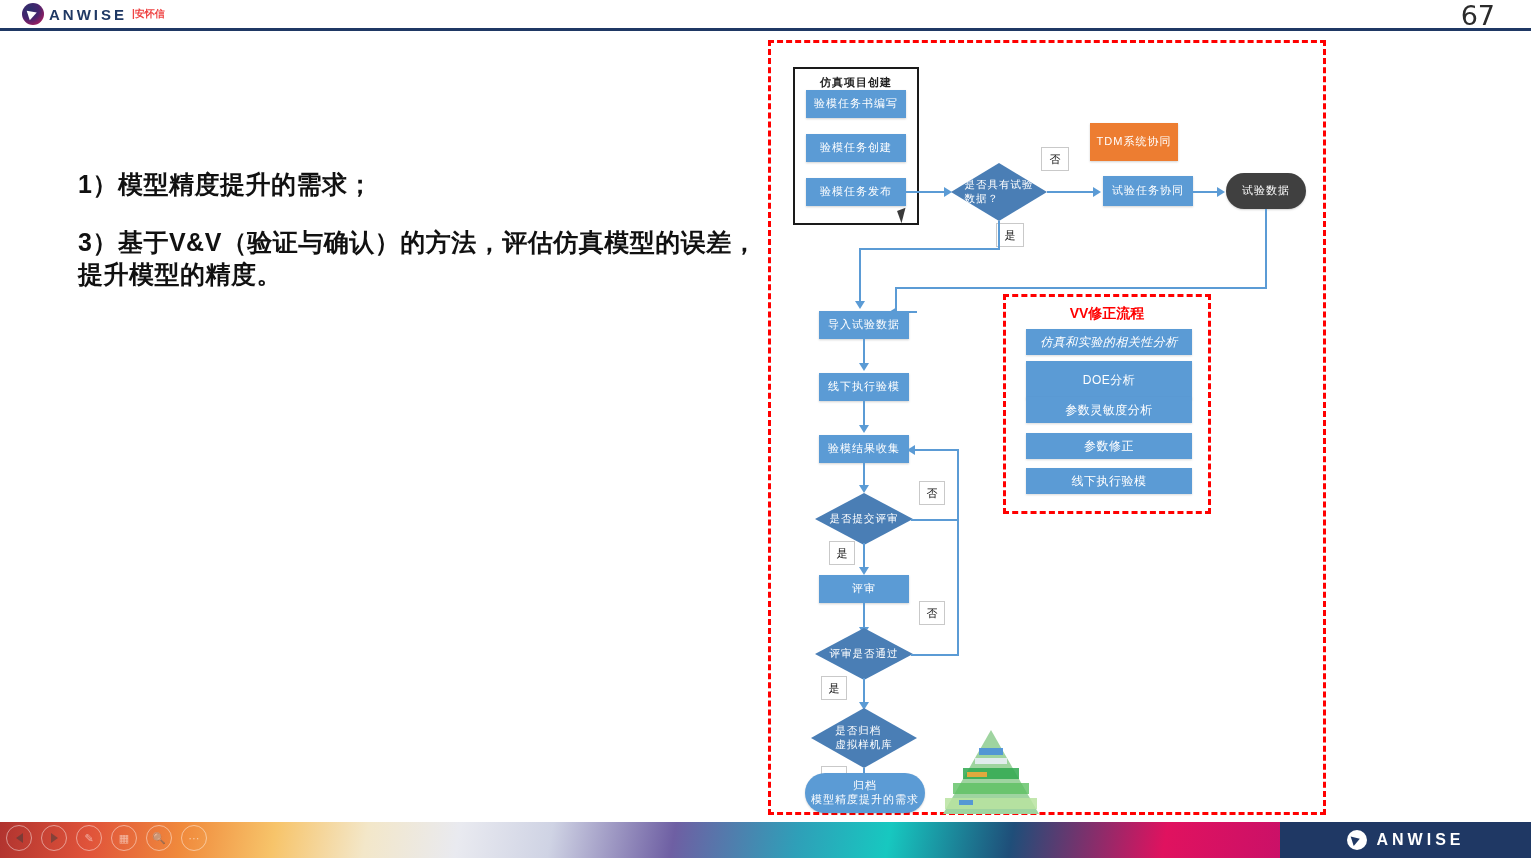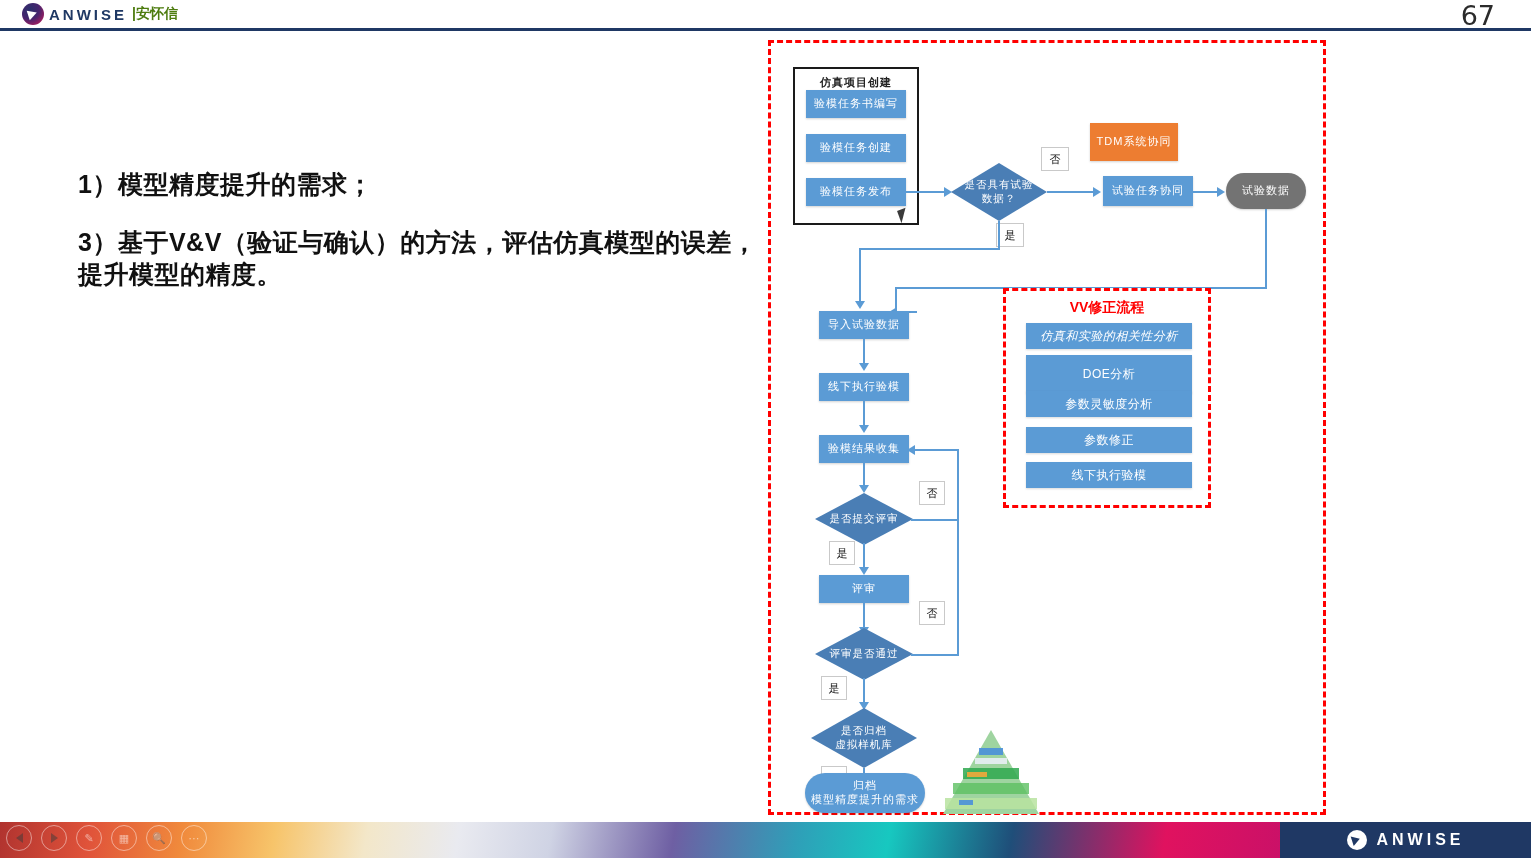--- a/index.html
+++ b/index.html
@@ -43,22 +43,22 @@
     border-top: 5px solid transparent;
     border-bottom: 5px solid transparent;
     transform: rotate(-18deg);
   }
   .logo-text {
     font-size: 15px; font-weight: bold; letter-spacing: 3px;
     color: #1F3864;
     white-space: nowrap;
   }
   .logo-sub {
-    font-size: 14px; font-weight: bold; letter-spacing: 0px;
-    color: #4d7c0f;
+    font-size: 10px; font-weight: bold; letter-spacing: 0px;
+    color: #ef4444;
   }
   .page-num {
     position: absolute; right: 36px; top: 0px;
     font-size: 27px; color: #2b2b2b;
     font-family: "DejaVu Sans", sans-serif;
   }
 
   
   .slide-title {
     position: absolute; left: 78px; top: 58px;
@@ -96,30 +96,30 @@
     position: absolute;
     background: #5B9BD5;
     color: #ffffff;
     display: flex; align-items: center; justify-content: center;
     text-align: center;
     font-size: 11px;
     letter-spacing: 1px;
     line-height: 1.25;
     box-shadow: 0 1px 2px rgba(0,0,0,0.18);
   }
-  .node.dark { background: #737373; }
+  .node.dark { background: #404040; }
   .node.orange { background: #ED7D31; }
   .node.pill { border-radius: 24px; }
 
   .diamond {
     position: absolute;
     background: #4A7EB5;
     color: #fff;
     display: flex; align-items: center; justify-content: center;
-    text-align: center; font-size: 10.5px; line-height: 1.3;
+    text-align: left; font-size: 10.5px; line-height: 1.3;
     letter-spacing: 1px;
     clip-path: polygon(50% 0%, 100% 50%, 50% 100%, 0% 50%);
   }
 
   .group-box {
     position: absolute;
     border: 2px solid #1a1a1a;
     background: transparent;
   }
   .group-label {
@@ -337,21 +337,21 @@
       <div style="position:absolute;left:22px;top:40px;width:56px;height:11px;background:#2fa84f;opacity:.85;"></div>
       <div style="position:absolute;left:12px;top:55px;width:76px;height:11px;background:#5cbf62;opacity:.8;"></div>
       <div style="position:absolute;left:4px;top:70px;width:92px;height:11px;background:#b9e3a0;opacity:.85;"></div>
       <div style="position:absolute;left:38px;top:20px;width:24px;height:7px;background:#4a90d9;opacity:.9;"></div>
       <div style="position:absolute;left:34px;top:30px;width:32px;height:6px;background:#e8eef5;opacity:.9;"></div>
       <div style="position:absolute;left:26px;top:44px;width:20px;height:5px;background:#f2a93b;opacity:.9;"></div>
       <div style="position:absolute;left:18px;top:72px;width:14px;height:5px;background:#4a90d9;opacity:.9;"></div>
 
     </div>
 
-    <div class="vv-panel" style="left:232px; top:245px; width:208px; height:220px;">
+    <div class="vv-panel" style="left:232px; top:251px; width:208px; height:220px;">
       <div class="vv-title">VV修正流程</div>
       <div class="vv-item" style="left:20px; top:32px; width:166px; height:26px;font-style:italic;">仿真和实验的相关性分析</div>
       <div class="vv-item" style="left:20px; top:64px; width:166px; height:38px;">DOE分析</div>
       <div class="vv-item" style="left:20px; top:100px; width:166px; height:26px;">参数灵敏度分析</div>
       <div class="vv-item" style="left:20px; top:136px; width:166px; height:26px;">参数修正</div>
       <div class="vv-item" style="left:20px; top:171px; width:166px; height:26px;">线下执行验模</div>
     </div>
 
   </div>
 

